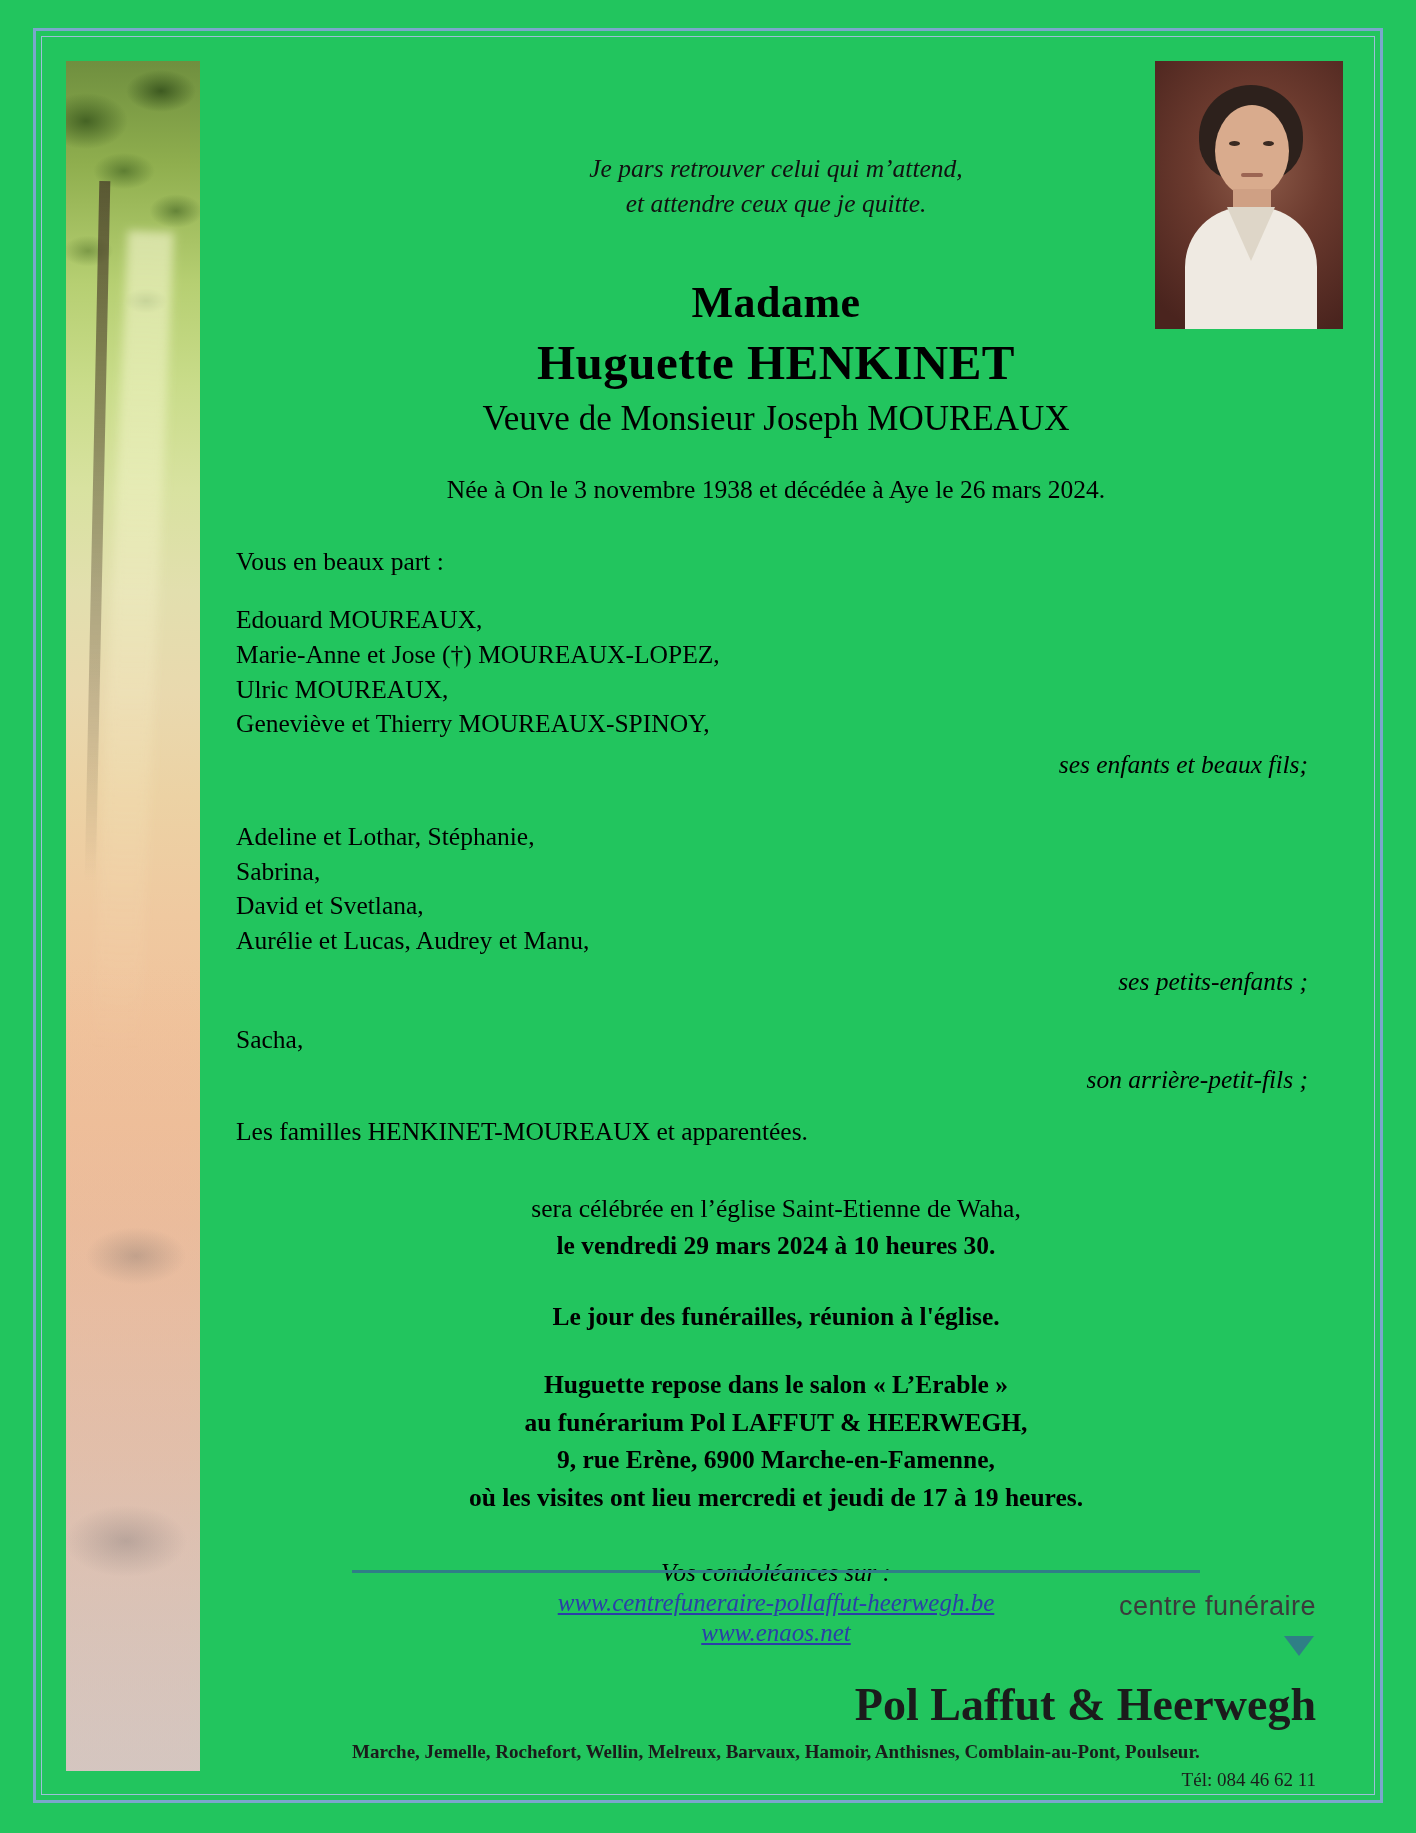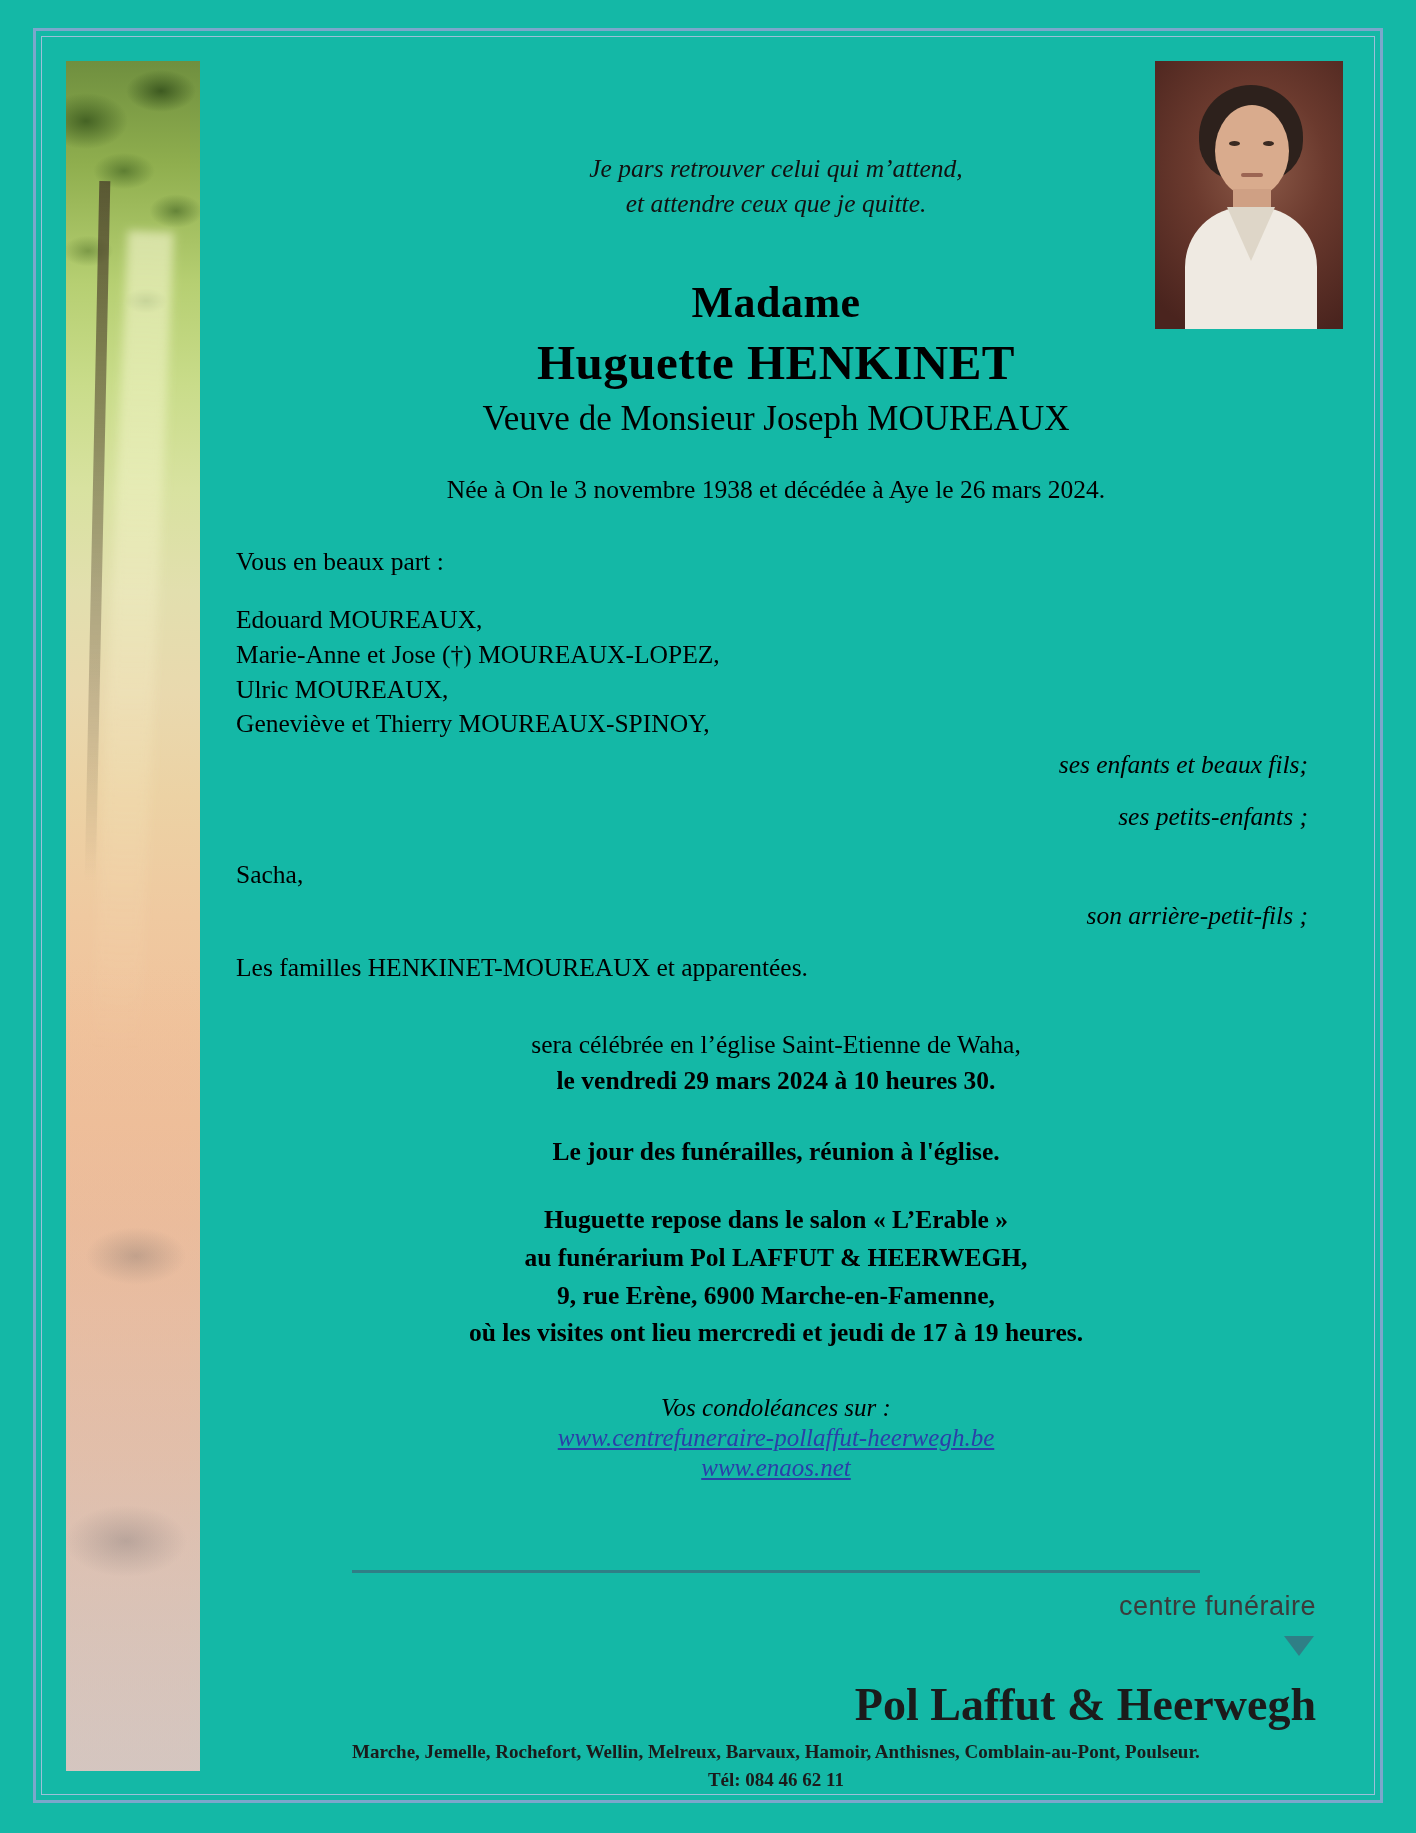--- a/index.html
+++ b/index.html
@@ -11,21 +11,21 @@
     height: 1833px;
     background: #ffffff;
     font-family: "Liberation Serif", serif;
     overflow: hidden;
   }
 
   .page {
     position: relative;
     width: 1416px;
     height: 1833px;
-    background: #14b8a6;
+    background: #22c55e;
     box-sizing: border-box;
   }
 
   
   .outer-border {
     position: absolute;
     left: 33px;
     top: 28px;
     width: 1350px;
     height: 1775px;
@@ -375,23 +375,24 @@
   .footer-cities {
     margin-top: 10px;
     font-family: "Liberation Serif", serif;
     font-weight: bold;
     font-size: 19px;
     color: #1b1b1b;
   }
   .footer-tel {
     margin-top: 6px;
     font-family: "Liberation Serif", serif;
-    font-weight: bold;
+    font-weight: normal;
     font-size: 19px;
     color: #1b1b1b;
+    text-align: right;
   }
 </style>
 </head>
 <body>
 
 <div class="page">
 
   <div class="outer-border"></div>
   <div class="inner-border"></div>
 
@@ -433,20 +434,26 @@
     <div class="family-block">
       <div class="line">Edouard MOUREAUX,</div>
       <div class="line">Marie-Anne et Jose (†) MOUREAUX-LOPEZ,</div>
       <div class="line">Ulric MOUREAUX,</div>
       <div class="line">Geneviève et Thierry MOUREAUX-SPINOY,</div>
     </div>
     <div class="role">ses enfants et beaux fils;</div>
 
     <div class="gap-xs"></div>
 
+    <div class="family-block">
+      <div class="line">Adeline et Lothar, Stéphanie,</div>
+      <div class="line">Sabrina,</div>
+      <div class="line">David et Svetlana,</div>
+      <div class="line">Aurélie et Lucas, Audrey et Manu,</div>
+    </div>
     <div class="role">ses petits-enfants ;</div>
 
     <div class="family-block">
       <div class="line">Sacha,</div>
     </div>
     <div class="role">son arrière-petit-fils ;</div>
 
     <div class="families">Les familles HENKINET-MOUREAUX et apparentées.</div>
 
     <div class="ceremony">

